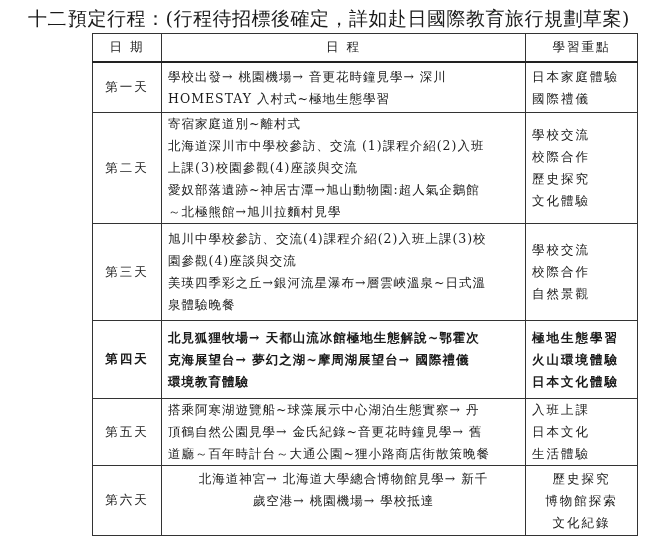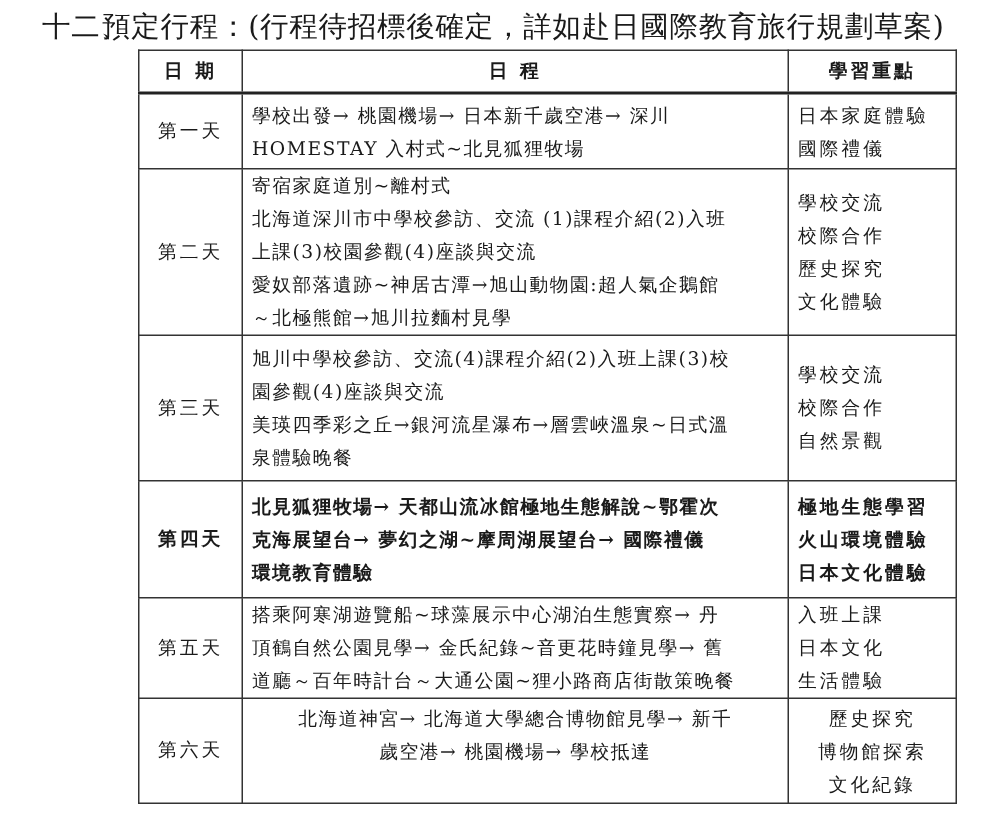--- a/index.html
+++ b/index.html
@@ -20,21 +20,21 @@
     border-collapse: collapse;
     table-layout: fixed;
     font-size: 12.5px;
   }
   table.itin th, table.itin td {
     border: 1px solid #333;
     padding: 0 6px;
     vertical-align: middle;
   }
   table.itin thead th {
-    font-weight: bold; text-align: center; height: 27px;
+    font-weight: normal; text-align: center; height: 27px;
     letter-spacing: 2px;
     border-bottom: 2px solid #222;
   }
   col.c-day { width: 69px; }
   col.c-sched { width: 364px; }
   col.c-focus { width: 112px; }
   td.day { text-align: center; letter-spacing: 2px; border-right: 2px solid #222; }
   td.sched { line-height: 22px; letter-spacing: 1px; }
   td.focus { line-height: 22px; letter-spacing: 2px; border-left: 1.5px solid #222; padding-left: 7px; margin-left: 16px; }
   th.h-day { border-right: 2px solid #222; }
@@ -67,22 +67,22 @@
     <tr>
       <th class="h-day">日 期</th>
       <th>日 程</th>
       <th class="h-focus">學習重點</th>
     </tr>
   </thead>
   <tbody>
     <tr class="r1">
       <td class="day">第一天</td>
       <td class="sched">
-        <span class="line">學校出發→ 桃園機場→ 日本新千歲空港→ 深川</span>
-        <span class="line">HOMESTAY 入村式~北見狐狸牧場</span>
+        <span class="line">學校出發→ 桃園機場→ 音更花時鐘見學→ 深川</span>
+        <span class="line">HOMESTAY 入村式~極地生態學習</span>
       </td>
       <td class="focus">
         <span class="line">日本家庭體驗</span>
         <span class="line">國際禮儀</span>
       </td>
     </tr>
     <tr class="r2">
       <td class="day">第二天</td>
       <td class="sched">
         <span class="line">寄宿家庭道別~離村式</span>

